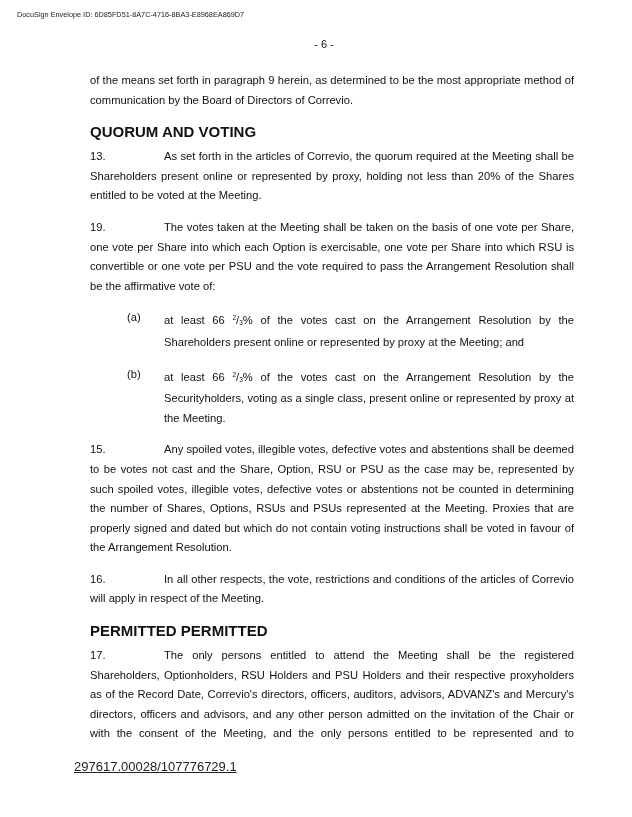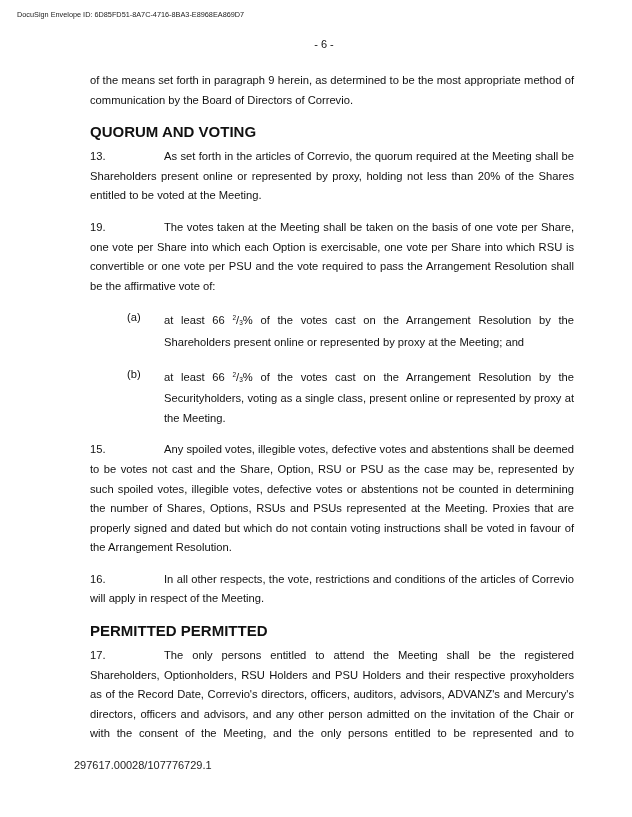--- a/index.html
+++ b/index.html
@@ -24,21 +24,21 @@
     .gap { height: 12px; }
     .heading { font-weight: bold; font-size: 15px; margin: 0; line-height: 19px; }
     .num { display: inline-block; width: 74px; }
     .sub { position: relative; padding-left: 74px; }
     .sub .lbl { position: absolute; left: 37px; top: 0; }
     sup.frac, sub.frac { font-size: 6.5px; }
     sup.frac { vertical-align: 4px; }
     sub.frac { vertical-align: -1px; }
     .footer {
       position: absolute; left: 74px; top: 759px;
-      font-size: 11px; color: #222;
+      font-size: 13px; color: #222; text-decoration: underline;
     }
   </style>
 </head>
 <body>
 
 <div class="envelope">DocuSign Envelope ID: 6D85FD51-8A7C-4716-8BA3-E8968EA869D7</div>
 
 <div class="page-num">
   <span>- 6 -</span>
 </div>

